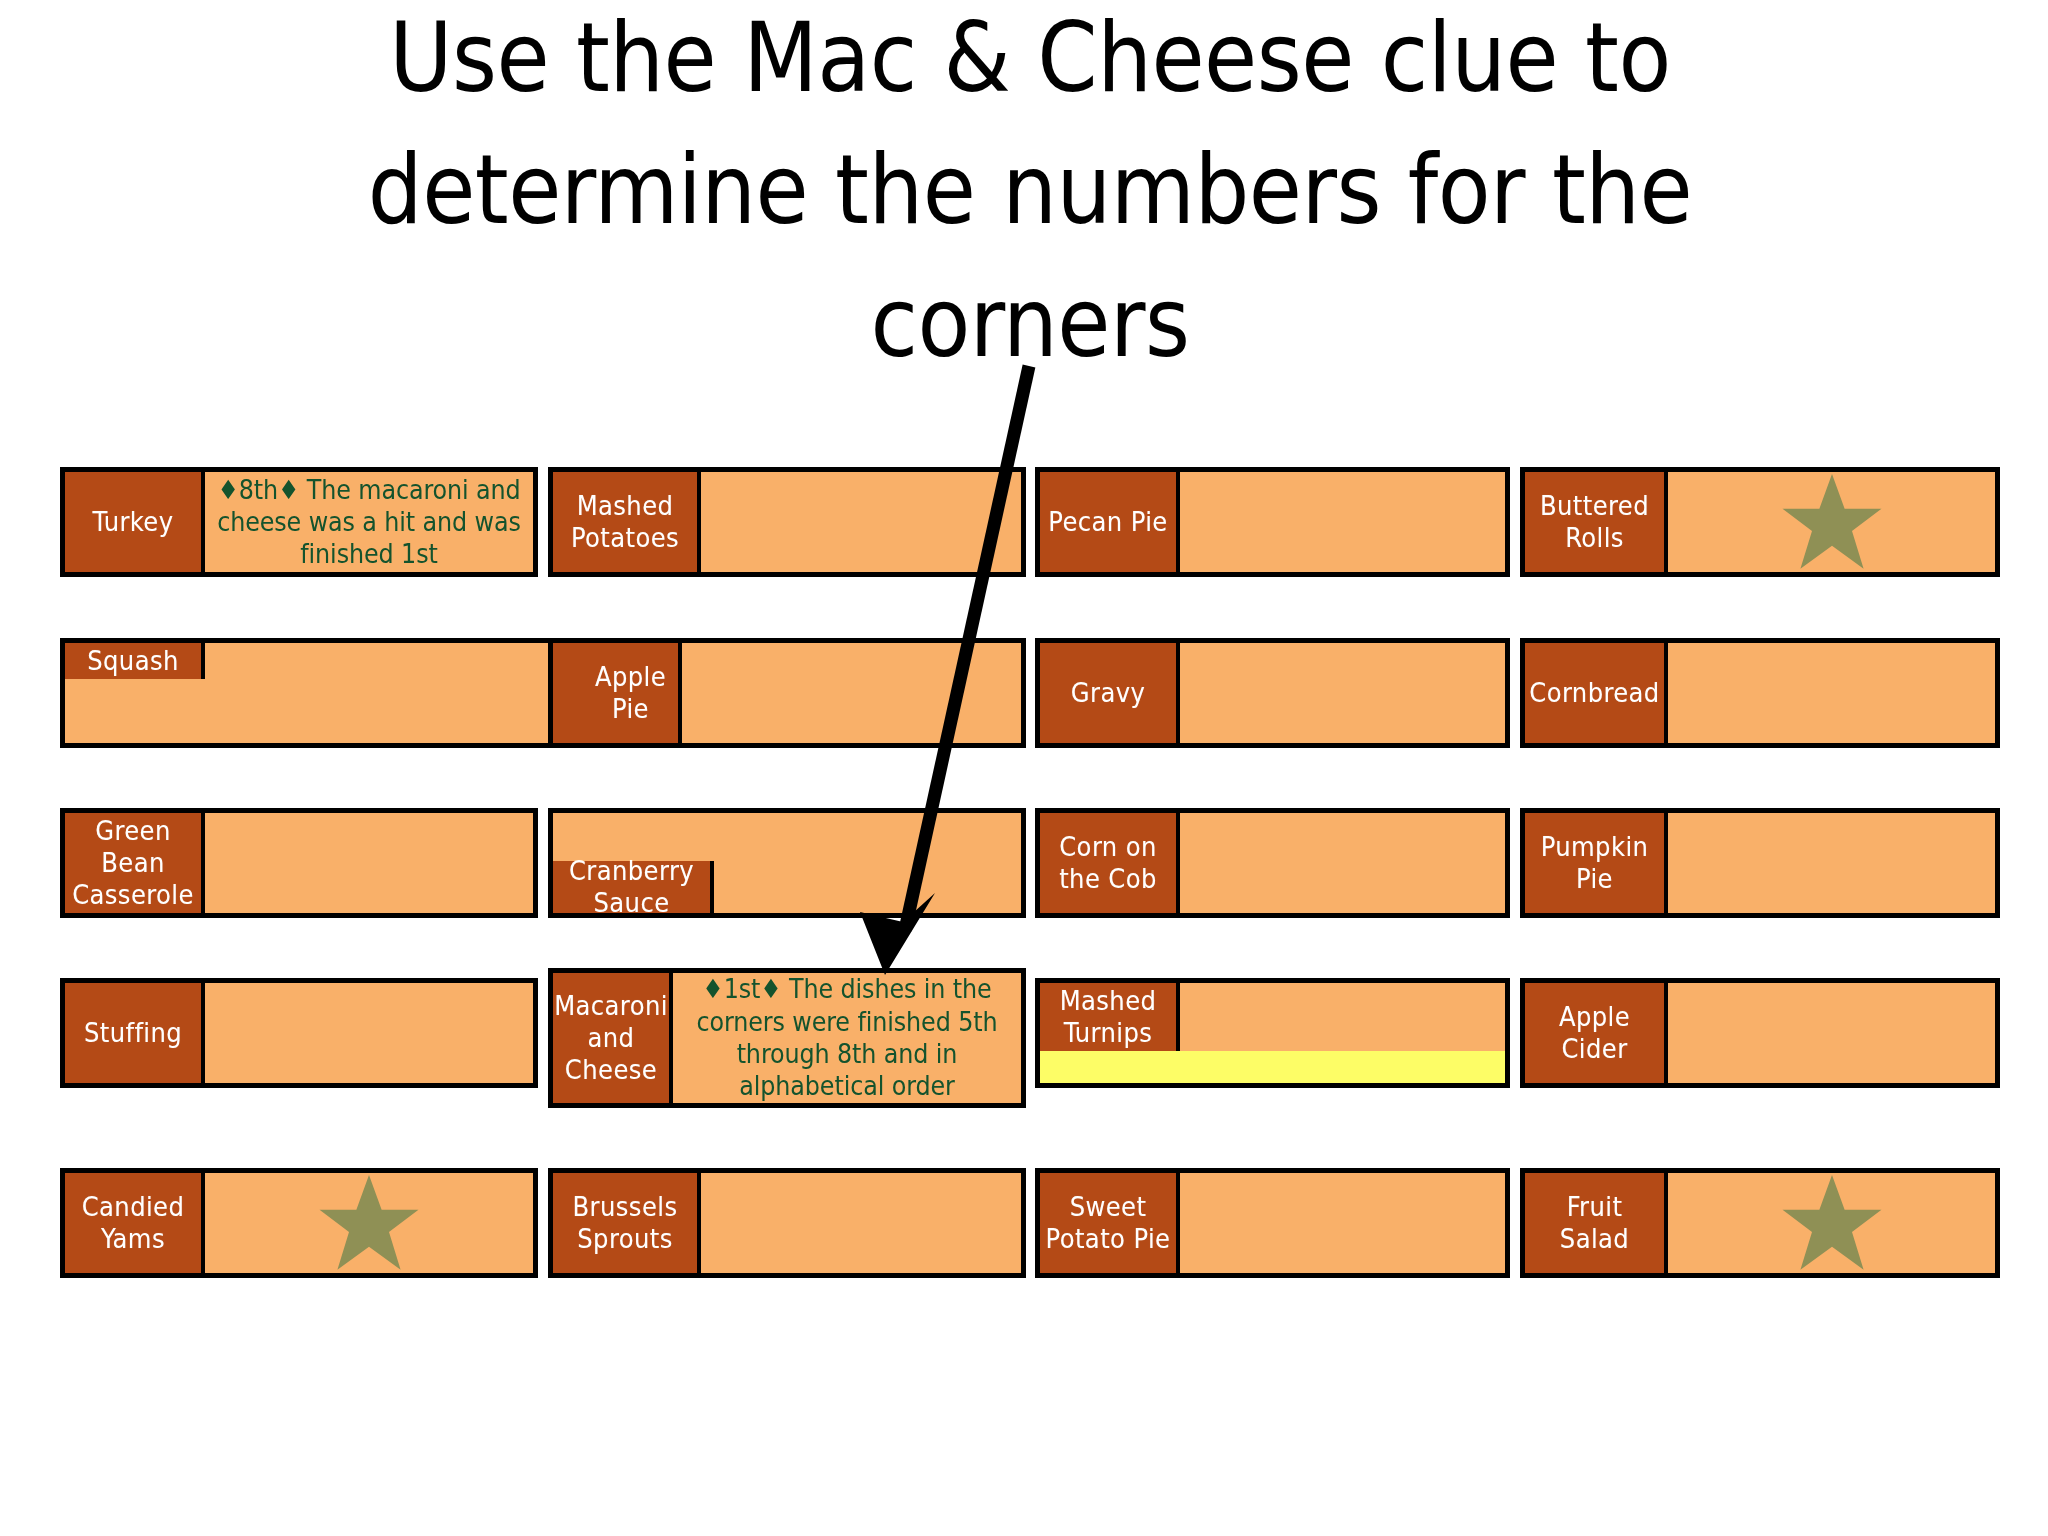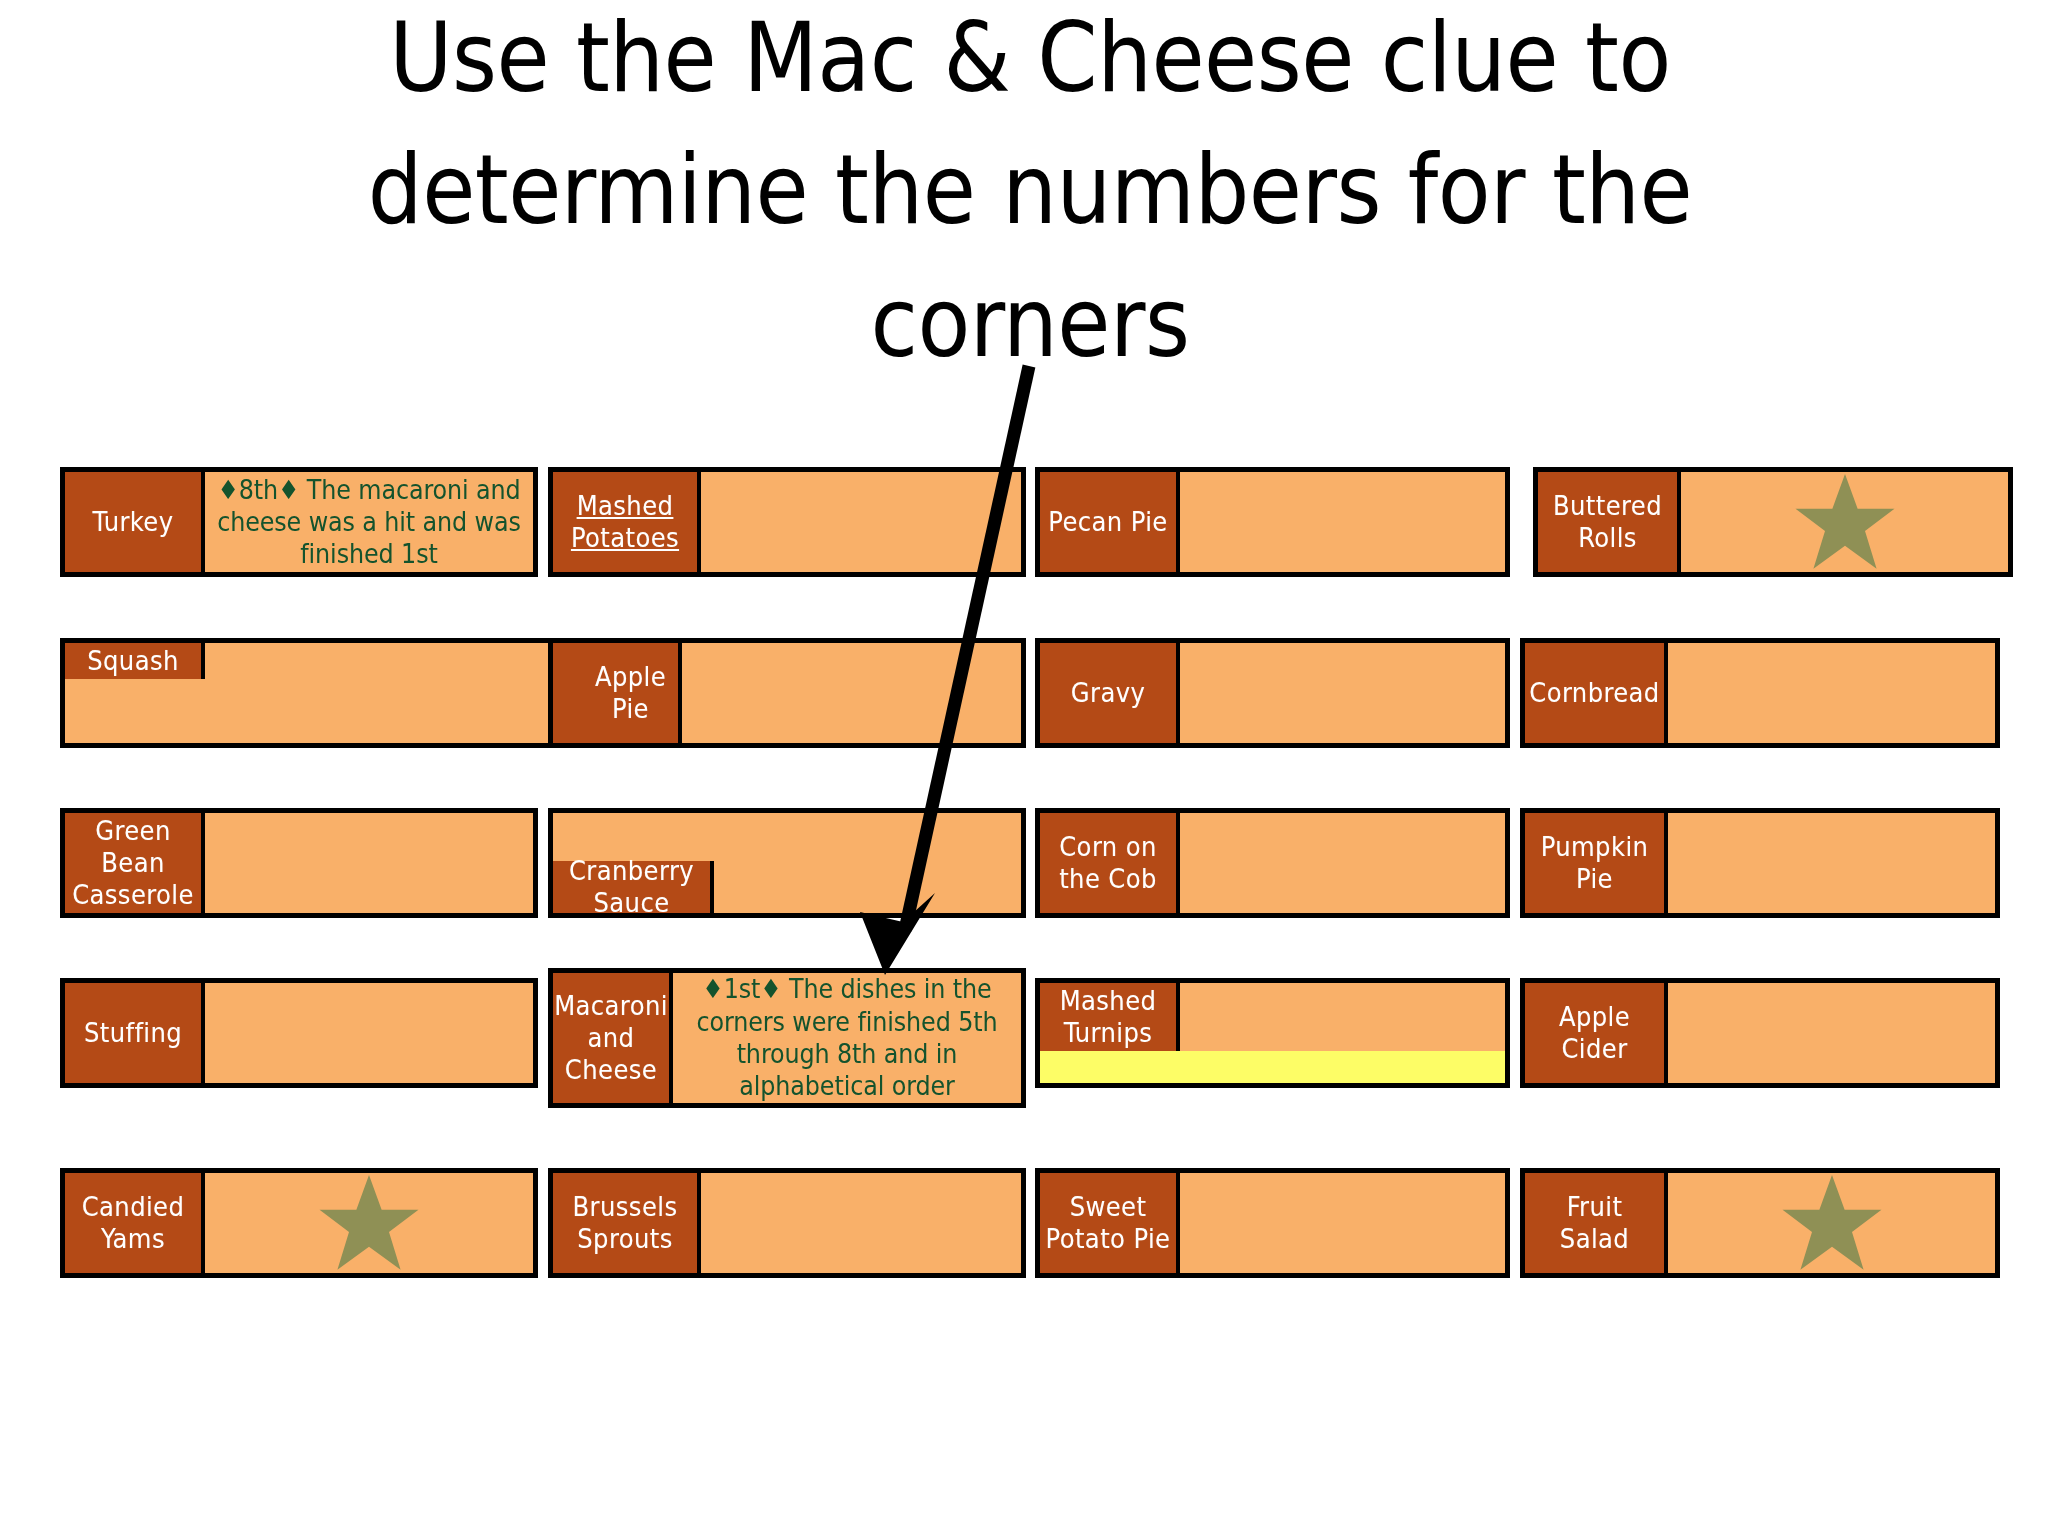--- a/index.html
+++ b/index.html
@@ -82,28 +82,28 @@
   <div class="title">Use the Mac &amp; Cheese clue to
 determine the numbers for the
 corners</div>
 
   <div class="grid" id="grid-root">
       <div class="block" style="left: 60px; top: 467px; width: 478px; height: 110px;">
         <div class="label-cell" style="width: 140px;">Turkey</div>
         <div class="value-cell clue">♦8th♦ The macaroni and cheese was a hit and was finished 1st</div>
       </div>
       <div class="block" style="left: 548px; top: 467px; width: 478px; height: 110px;">
-        <div class="label-cell" style="width: 148px; text-decoration: underline;">Mashed Potatoes</div>
+        <div class="label-cell" style="width: 148px;">Mashed Potatoes</div>
         <div class="value-cell"></div>
       </div>
       <div class="block" style="left: 1035px; top: 467px; width: 475px; height: 110px;">
         <div class="label-cell" style="width: 140px;">Pecan Pie</div>
         <div class="value-cell"></div>
       </div>
-      <div class="block" style="left: 1520px; top: 467px; width: 480px; height: 110px; margin-left: 13px;">
+      <div class="block" style="left: 1520px; top: 467px; width: 480px; height: 110px;">
         <div class="label-cell" style="width: 143px;">Buttered Rolls</div>
         <div class="value-cell">
           <span class="star-wrap">
             <svg width="106" height="100" viewBox="0 0 100 95">
               <polygon points="50,2 62,35 97,35 69,56 80,92 50,70 20,92 31,56 3,35 38,35" fill="#8f9055"></polygon>
             </svg>
           </span>
         </div>
       </div>
       <div class="block" style="left: 60px; top: 638px; width: 560px; height: 110px; flex-direction: column;">

